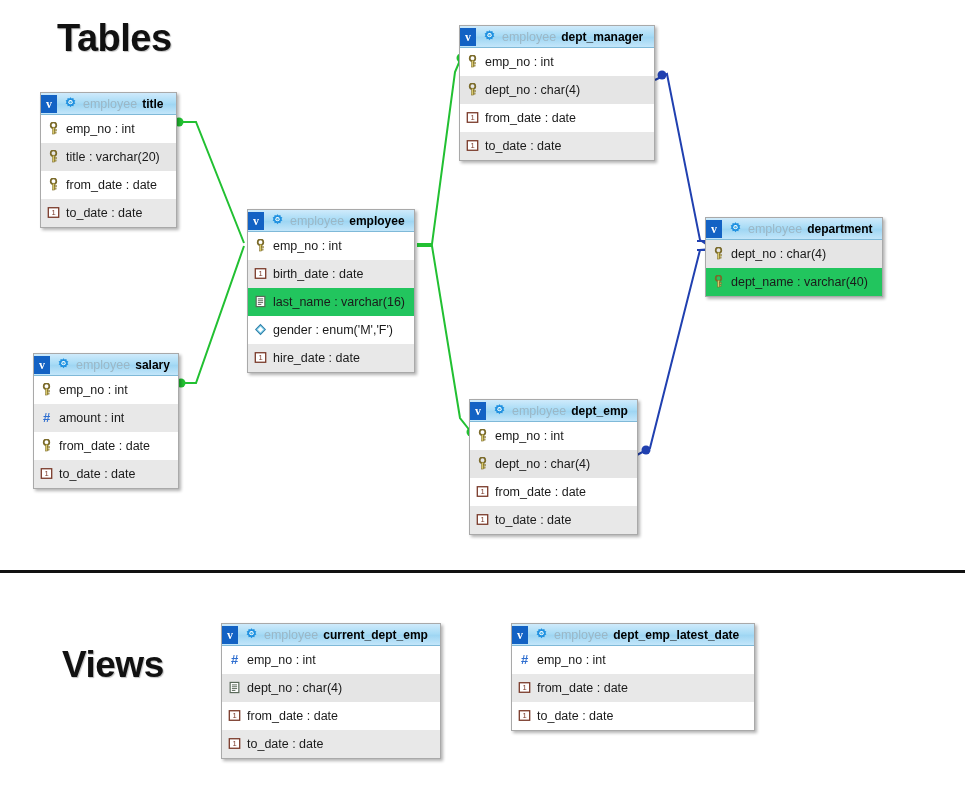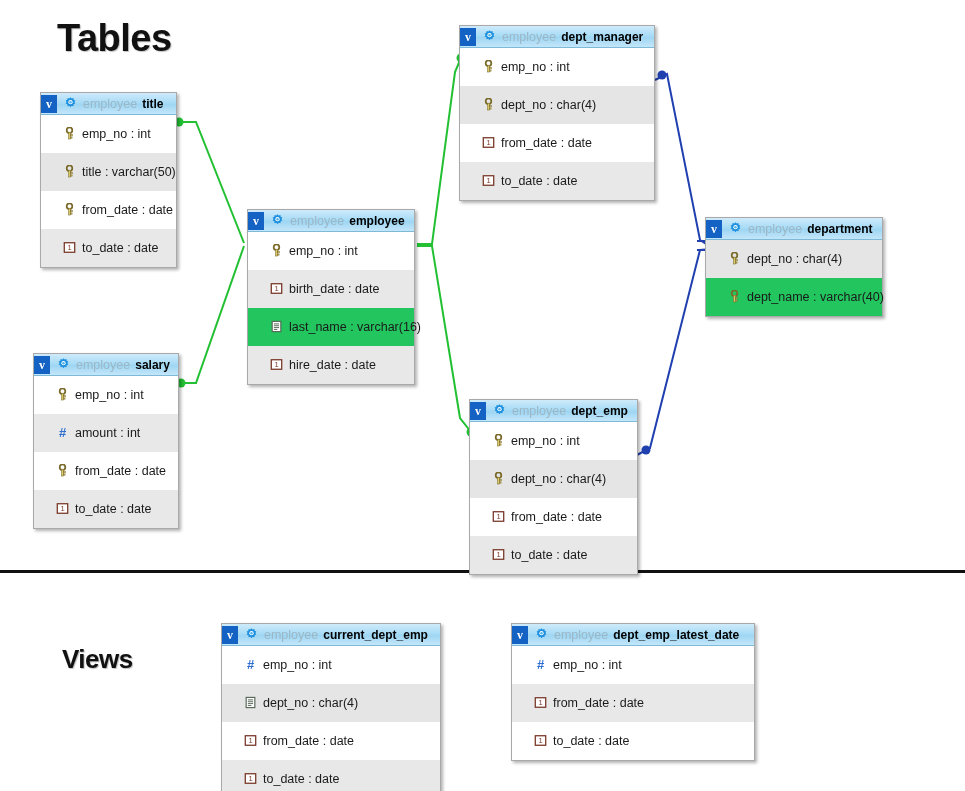--- a/index.html
+++ b/index.html
@@ -10,21 +10,21 @@
   }
   #canvas{position:absolute;inset:0;border-radius:11px;}
   #wires{position:absolute;left:0;top:0;width:965px;height:791px;pointer-events:none;}
 
   .section-title{
     position:absolute;font-weight:bold;color:#111;
     text-shadow:1px 1px 1px rgba(0,0,0,.25);
     letter-spacing:-.5px;white-space:nowrap;
   }
   #title-tables{left:57px;top:17px;font-size:38px;}
-  #title-views{left:62px;top:644px;font-size:26px;}
+  #title-views{left:62px;top:644px;font-size:37px;}
 
   .divider{
     position:absolute;left:0;top:570px;width:965px;height:0;
     border-top:3px solid #111;
   }
 
   
   .entity{
     position:absolute;background:#fff;
     border:1px solid #a9a9a9;
@@ -42,22 +42,22 @@
     background:#1362c4;color:#fff;font-size:12px;font-weight:bold;
     display:flex;align-items:center;justify-content:center;
     font-family:"Liberation Serif",serif;line-height:1;
   }
   .gear{width:15px;height:15px;margin:0 5px 0 6px;flex:none;display:block;}
   .schema{font-size:12.5px;color:#9bb7c6;margin-right:5px;}
   .tname{font-size:12px;color:#000;font-weight:bold;}
 
   .ent-rows{display:block;}
   .row{
-    height:38px;display:flex;align-items:center;
-    padding-left:22px;box-sizing:border-box;white-space:nowrap;
+    height:28px;display:flex;align-items:center;
+    padding-left:6px;box-sizing:border-box;white-space:nowrap;
     border-bottom:1px solid transparent;
   }
   .row.alt{background:#e8e8e8;}
   .row.white{background:#ffffff;}
   .row.pink{background:#e5e5e5;}
   .row.pink-alt{background:#22c55e;}
   .ricon{width:13px;height:13px;margin-right:6px;flex:none;display:block;}
   .rtext{font-size:12.5px;color:#1a1a1a;}
 
   .hash{
@@ -121,21 +121,21 @@
   </svg>
             <span class="rtext">emp_no : int</span>
           </div>
           <div class="row pink">
             <svg class="ricon" viewBox="0 0 12 12">
     <circle cx="6" cy="3" r="2.6" fill="none" stroke="#7a6a2a" stroke-width="1.6"></circle>
     <rect x="5.1" y="4.8" width="1.9" height="6.3" fill="#d9c96a" stroke="#7a6a2a" stroke-width=".5"></rect>
     <rect x="6.8" y="7.0" width="1.9" height="1.2" fill="#d9c96a" stroke="#7a6a2a" stroke-width=".5"></rect>
     <rect x="6.8" y="9.2" width="1.6" height="1.1" fill="#d9c96a" stroke="#7a6a2a" stroke-width=".5"></rect>
   </svg>
-            <span class="rtext">title : varchar(50)</span>
+            <span class="rtext">title : varchar(20)</span>
           </div>
           <div class="row white">
             <svg class="ricon" viewBox="0 0 12 12">
     <circle cx="6" cy="3" r="2.6" fill="none" stroke="#7a6a2a" stroke-width="1.6"></circle>
     <rect x="5.1" y="4.8" width="1.9" height="6.3" fill="#d9c96a" stroke="#7a6a2a" stroke-width=".5"></rect>
     <rect x="6.8" y="7.0" width="1.9" height="1.2" fill="#d9c96a" stroke="#7a6a2a" stroke-width=".5"></rect>
     <rect x="6.8" y="9.2" width="1.6" height="1.1" fill="#d9c96a" stroke="#7a6a2a" stroke-width=".5"></rect>
   </svg>
             <span class="rtext">from_date : date</span>
           </div>
@@ -176,20 +176,27 @@
   </svg>
             <span class="rtext">birth_date : date</span>
           </div>
           <div class="row pink-alt">
             <svg class="ricon" viewBox="0 0 12 12">
     <rect x="2.0" y="1.3" width="8" height="9.4" fill="#ffffff" stroke="#5a6a5a" stroke-width="1.1"></rect>
     <path d="M3.6 3.6h4.8M3.6 5.3h4.8M3.6 7.0h4.8M3.6 8.7h3.2" stroke="#5a6a5a" stroke-width=".9"></path>
   </svg>
             <span class="rtext">last_name : varchar(16)</span>
           </div>
+          <div class="row white">
+            <svg class="ricon" viewBox="0 0 12 12">
+    <path d="M6 1.4L10.4 6 6 10.6 1.6 6z" fill="#8fd8f0" stroke="#2f7fa8" stroke-width="1"></path>
+    <path d="M6 3.5L8.5 6 6 8.5 3.5 6z" fill="#ffffff"></path>
+  </svg>
+            <span class="rtext">gender : enum('M','F')</span>
+          </div>
           <div class="row alt">
             <svg class="ricon" viewBox="0 0 12 12">
     <rect x="1.2" y="1.6" width="9.6" height="8.8" fill="#ffffff" stroke="#7a3a2a" stroke-width="1.2"></rect>
     <text x="6" y="8.4" font-size="7" text-anchor="middle" fill="#7a3a2a" font-family="Liberation Sans, sans-serif">1</text>
   </svg>
             <span class="rtext">hire_date : date</span>
           </div>
         </div>
       </div>
       <div class="entity" style="left: 33px; top: 353px; width: 146px;">

